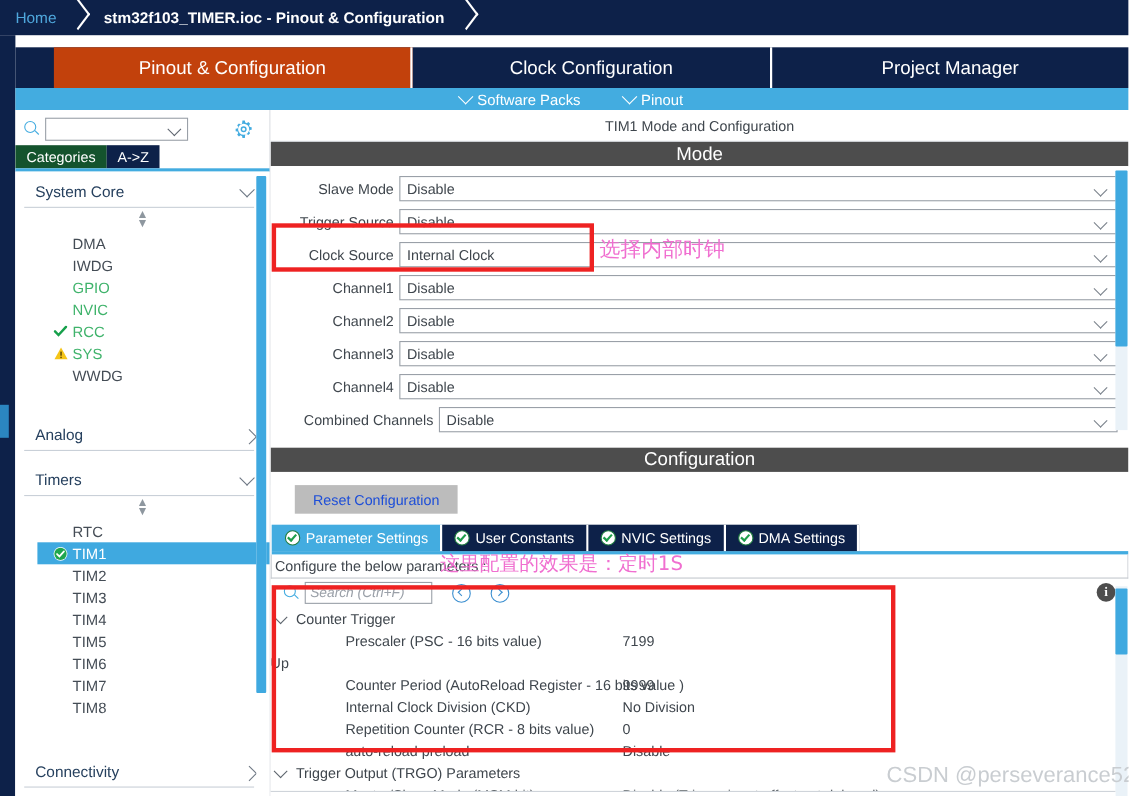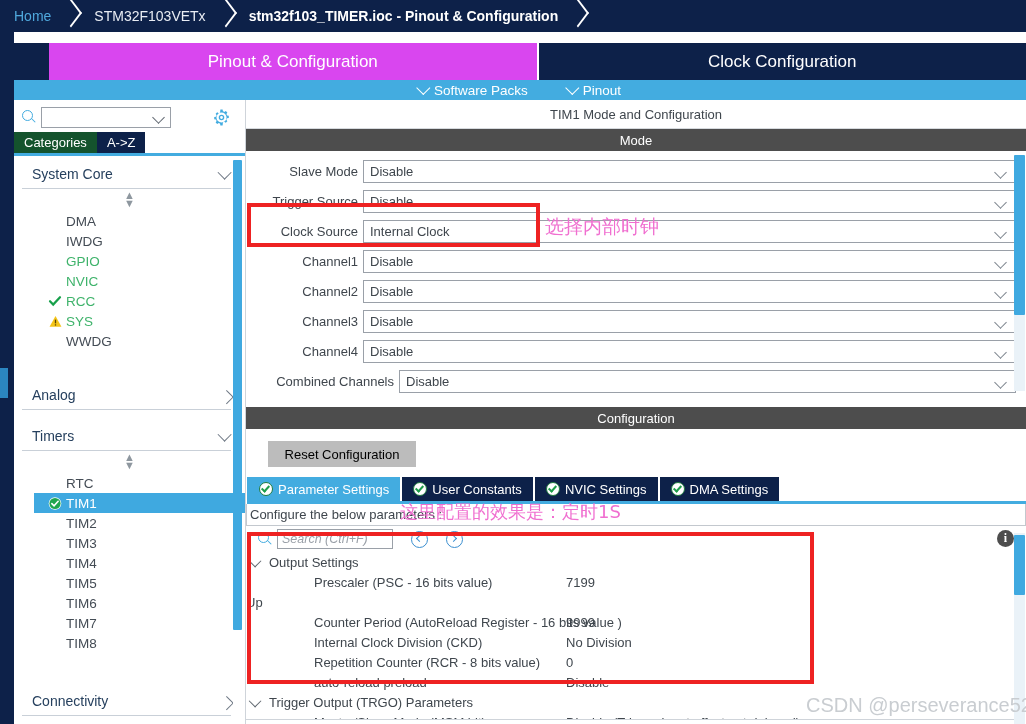--- a/index.html
+++ b/index.html
@@ -66,21 +66,21 @@
   .maintab {
     flex: 1;
     display: flex;
     align-items: center;
     justify-content: center;
     color: #ffffff;
     font-size: 17px;
     border-right: 2px solid #ffffff;
   }
   .maintab:last-child { border-right: none; }
-  .maintab.active { background: #d946ef; margin-left: 35px; }
+  .maintab.active { background: #c2410c; margin-left: 35px; }
 
   
   #substrip {
     position: absolute;
     left: 14px; top: 80px;
     width: 1012px; height: 20px;
     background: #43ace0;
     display: flex;
     align-items: center;
     justify-content: center;
@@ -273,21 +273,21 @@
     background: #ffffff;
     border-bottom: 1px solid #d6dade;
   }
   .sectionbar {
     height: 22px;
     background: #4d4d4d;
     color: #ffffff;
     display: flex;
     align-items: center;
     justify-content: center;
-    font-size: 13px;
+    font-size: 17px;
   }
 
   #modebody {
     padding: 8px 10px 8px 24px;
     background: #ffffff;
   }
   .frow {
     display: flex;
     align-items: center;
     height: 25px;
@@ -320,21 +320,21 @@
     border-left: 1.4px solid #7b838c;
     border-bottom: 1.4px solid #7b838c;
     transform: rotate(-45deg);
   }
 
   #confbody { background: #ffffff; }
   #resetbtn {
     margin: 12px 0 10px 22px;
     width: 148px; height: 26px;
     background: #bcbcbc;
-    color: #000000;
+    color: #1d4ed8;
     border: none;
     font-size: 13px;
     font-family: "Liberation Sans", sans-serif;
     display: flex;
     align-items: center;
     justify-content: center;
   }
   #conftabs {
     display: flex;
     margin-left: 1px;
@@ -503,39 +503,38 @@
 </style>
 </head>
 <body>
 
 <div id="breadcrumb">
   <div class="crumb">
     <span class="crumb-label home">Home</span>
     <span class="crumb-arrow"></span>
   </div>
   <div class="crumb">
-    <span class="crumb-label device">STM32F103VETx</span>
-    <span class="crumb-arrow"></span>
-  </div>
-  <div class="crumb">
     <span class="crumb-label active">stm32f103_TIMER.ioc - Pinout &amp; Configuration</span>
     <span class="crumb-arrow"></span>
   </div>
 </div>
 
 <div id="leftrail">
   <div id="railblue"></div>
 </div>
 
 <div id="tabstrip">
   <div class="maintab active">
     <span>Pinout &amp; Configuration</span>
   </div>
   <div class="maintab">
     <span>Clock Configuration</span>
+  </div>
+  <div class="maintab">
+    <span>Project Manager</span>
   </div>
 </div>
 
 <div id="substrip">
   <div class="subitem">
     <span class="chev-d"></span>
     <span>Software Packs</span>
   </div>
   <div class="subitem">
     <span class="chev-d"></span>
@@ -775,21 +774,21 @@
       </div>
       <span class="navcirc back"></span>
       <span class="navcirc fwd"></span>
       <span id="infoicon">i</span>
     </div>
 
     <div id="paramtable">
 
       <div class="prow group">
         <span class="gchev2"></span>
-        <span>Output Settings</span>
+        <span>Counter Trigger</span>
       </div>
       <div class="prow">
         <span class="pname">Prescaler (PSC - 16 bits value)</span>
         <span class="pval">7199</span>
       </div>
       <div class="prow">
         <span class="pval">Up</span>
       </div>
       <div class="prow">
         <span class="pname">Counter Period (AutoReload Register - 16 bits value )</span>

